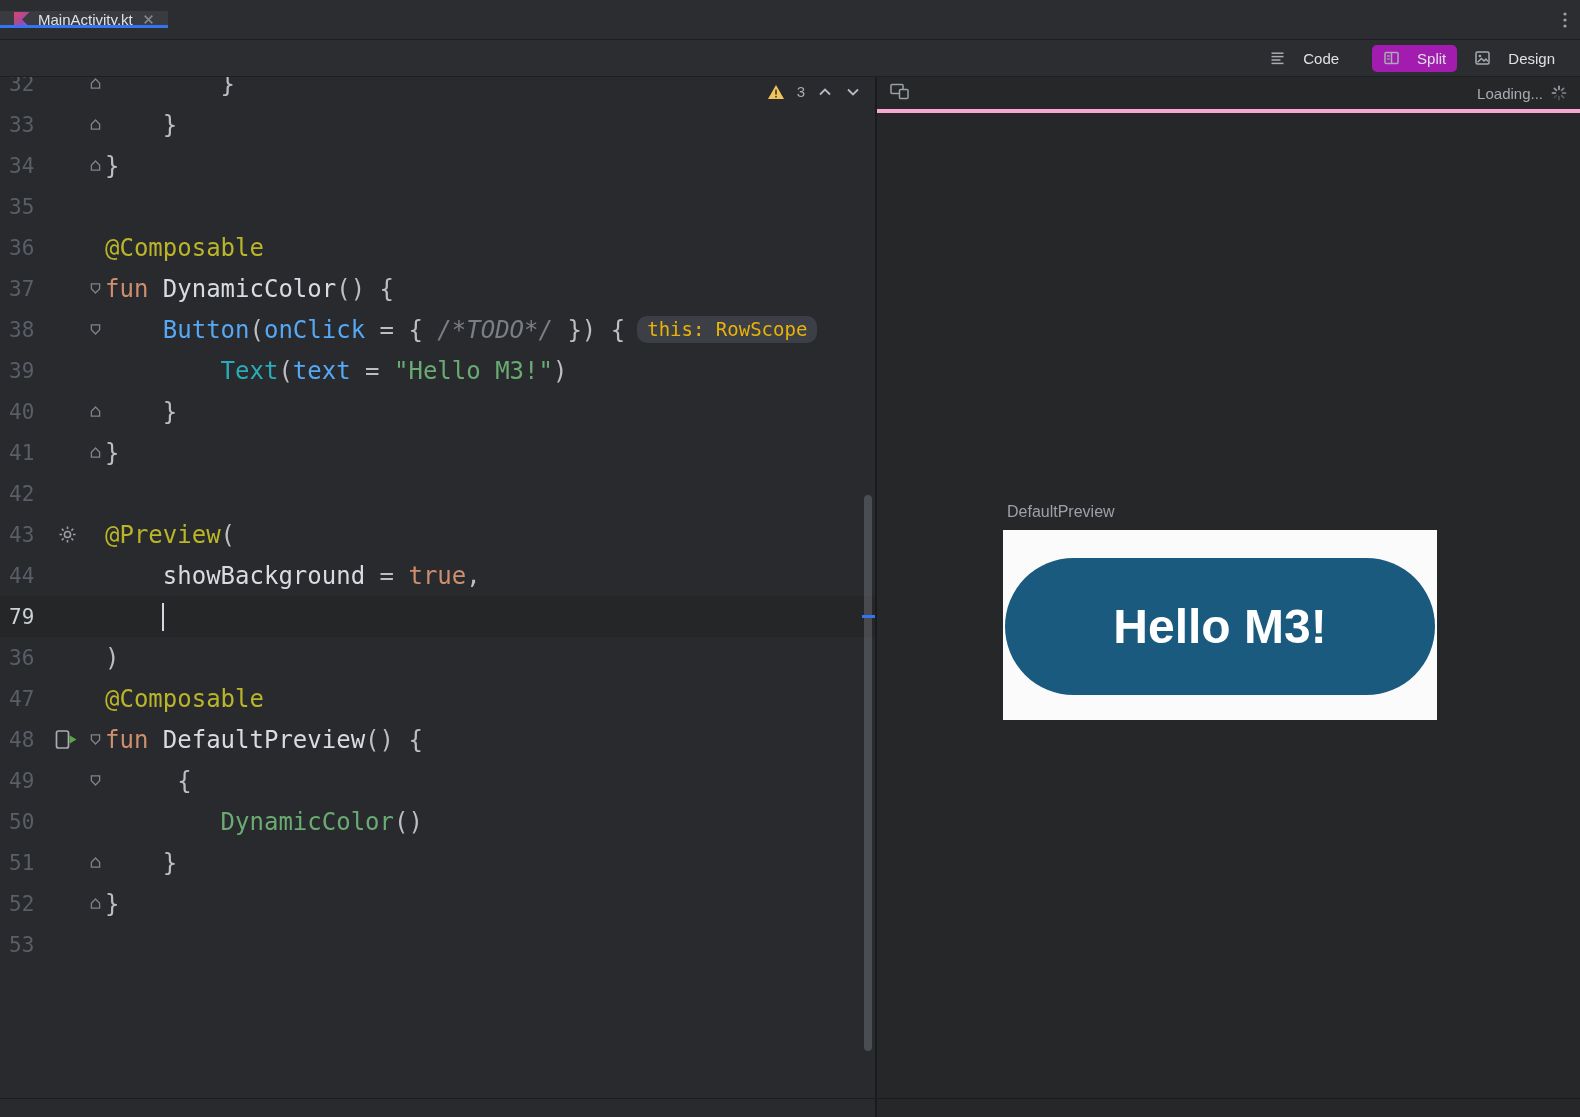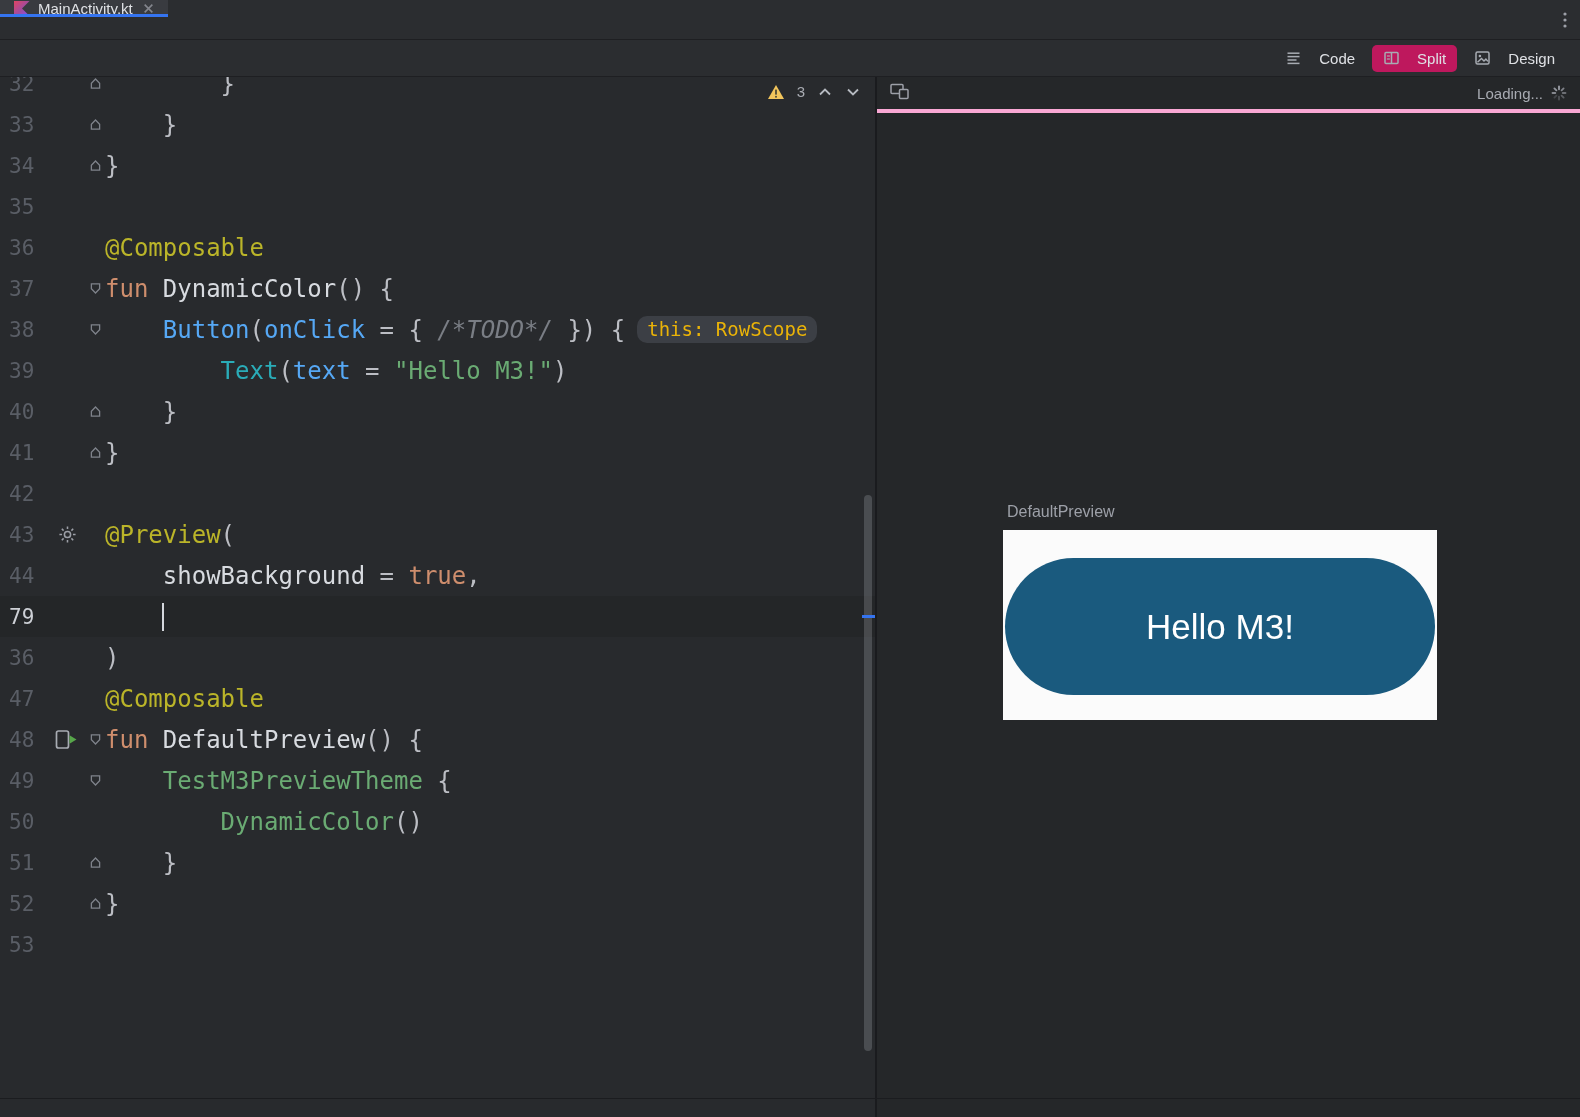--- a/index.html
+++ b/index.html
@@ -1,31 +1,31 @@
 <!DOCTYPE html>
 <html><head>
 <meta charset="utf-8">
 <style>
   * { margin:0; padding:0; box-sizing:border-box; }
   html,body { width:1580px; height:1117px; background:#1E1F22; overflow:hidden; }
   .app { position:relative; width:1580px; height:1117px; font-family:"Liberation Sans",sans-serif; color:#CED0D6; }
 
   
-  .tabbar { height:40px; background:#2B2D30; display:flex; align-items:flex-start; position:relative; border-bottom:1px solid #1E1F22; }
+  .tabbar { height:40px; background:#2B2D30; display:flex; align-items:center; position:relative; border-bottom:1px solid #1E1F22; }
   .tab { display:flex; align-items:center; gap:8px; padding:0 14px; background:#393B40; position:relative; }
   .tab::after { content:""; position:absolute; left:0; right:0; bottom:0; height:3px; background:#3574F0; }
   .tab-label { font-size:15px; color:#DFE1E5; }
   .kotlin-icon { width:16px; height:16px; background:linear-gradient(135deg,#E24462 0%,#A14BA0 52%,#7F52FF 100%); clip-path:polygon(0 0,100% 0,50% 50%,100% 100%,0 100%); }
   .tab-close { display:flex; align-items:center; margin-left:2px; opacity:.75; }
   .tab-kebab { position:absolute; right:12px; top:50%; transform:translateY(-50%); display:flex; }
 
   
   .view-toolbar { height:37px; background:#2B2D30; display:flex; justify-content:flex-end; align-items:center; gap:6px; padding-right:14px; border-bottom:1px solid #1E1F22; }
   .mode-btn { display:flex; align-items:center; gap:17px; font-size:15px; color:#DFE1E5; padding:5px 11px; border-radius:5px; cursor:default; }
-  .mode-btn.selected { background:#be185d; }
+  .mode-btn.selected { background:#a21caf;margin-left:16px; }
   .mode-btn svg { color:#A8ACB3; }
 
   
   .main { display:flex; height:1040px; }
   .editor-pane { position:relative; width:875px; background:#282A2D; overflow:hidden; }
   .pane-divider { width:2px; background:#1A1B1E; }
 
   
   .code-lines { margin-top:-14px; }
   .code-row { display:flex; height:41px; align-items:center; }
@@ -53,21 +53,21 @@
   .caret-stripe { position:absolute; right:0; top:538px; width:13px; height:3px; background:#3574F0; }
 
   
   .preview-pane { flex:1; background:#252729; display:flex; flex-direction:column; }
   .preview-toolbar { height:36px; display:flex; align-items:center; justify-content:space-between; padding:0 13px; border-bottom:4px solid #f9a8d4; }
   .loading { display:flex; align-items:center; gap:8px; font-size:15px; color:#A8ABB2; }
   .preview-body { position:relative; flex:1; }
   .preview-name { position:absolute; left:130px; top:390px; font-size:16px; color:#9DA0A8; }
   .preview-card { position:absolute; left:126px; top:417px; width:434px; height:190px; background:#FBFBFB; }
   .m3-button { position:absolute; left:2px; right:2px; top:28px; height:137px; border-radius:69px; background:#1A5A7E; display:flex; align-items:center; justify-content:center; }
-  .m3-button-text { font-size:35px; font-weight:normal; color:#FFFFFF; }
+  .m3-button-text { font-size:48px; font-weight:bold; color:#FFFFFF; }
 
   .bottom-line { position:absolute; left:0; right:0; top:1098px; height:1px; background:#1B1C1F; }
 </style>
 </head>
 <body>
 
 <div class="app">
 
   <div class="tabbar">
     <div class="tab">
@@ -285,21 +285,21 @@
             <span class="code"><span class="tok-kw">fun </span><span class="tok-decl">DefaultPreview</span><span class="tok-plain">() {</span></span>
           </div>
           <div class="code-row">
             <span class="ln">49</span>
             <span class="gut-icon"></span>
             <span class="fold-col">
               <svg width="13" height="13" viewBox="0 0 12 12">
                 <path d="M2.2 1.8 H9.8 V6.3 L6 10.2 L2.2 6.3 Z" fill="none" stroke="#7F838B" stroke-width="1.2"></path>
               </svg>
             </span>
-            <span class="code"><span class="tok-plain">    </span><span class="tok-green">TestM3PreviewTheme</span><span class="tok-plain"> {</span></span>
+            <span class="code"><span class="tok-plain">    </span><span class="tok-plain"> {</span></span>
           </div>
           <div class="code-row">
             <span class="ln">50</span>
             <span class="gut-icon"></span>
             <span class="fold-col"></span>
             <span class="code"><span class="tok-plain">        </span><span class="tok-green">DynamicColor</span><span class="tok-plain">()</span></span>
           </div>
           <div class="code-row">
             <span class="ln">51</span>
             <span class="gut-icon"></span>

